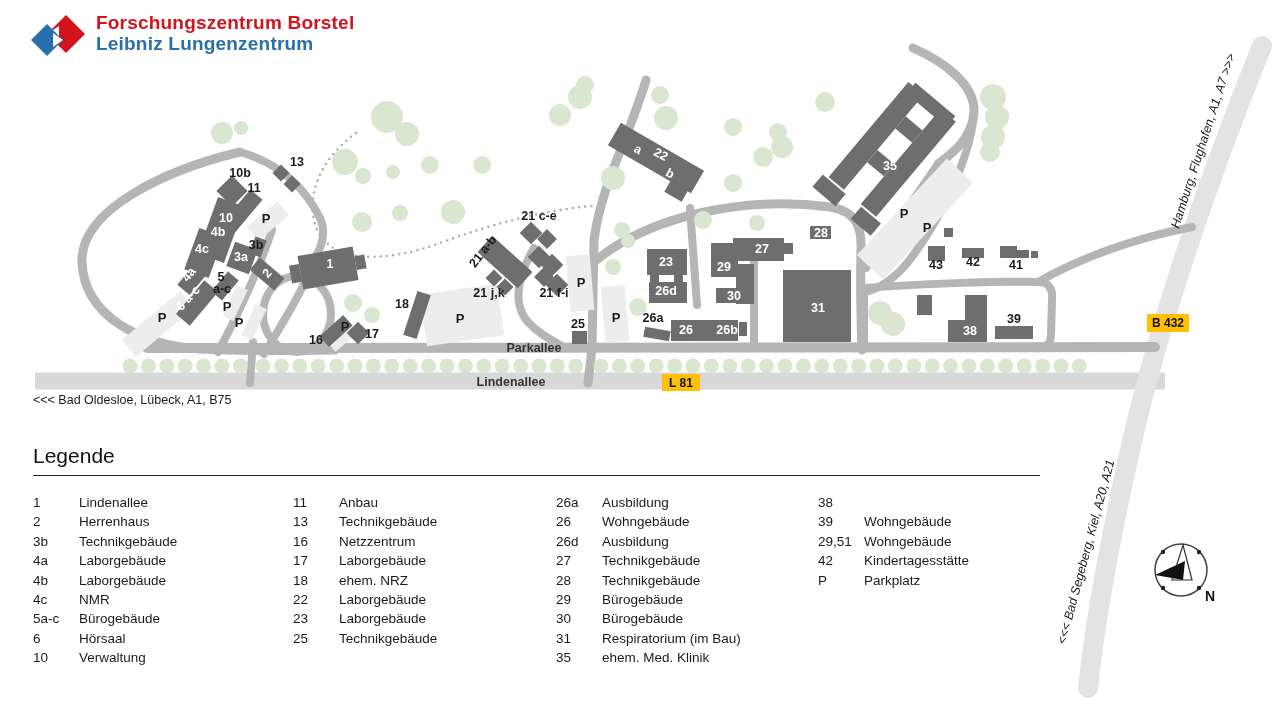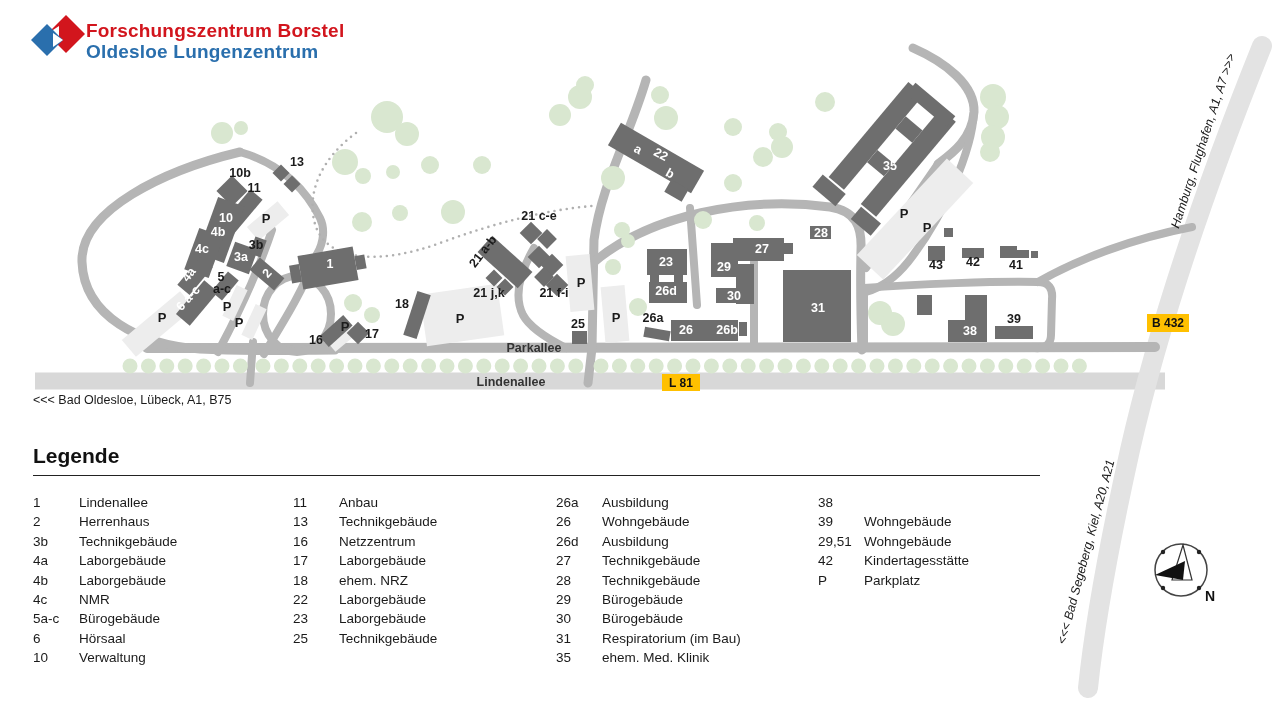--- a/index.html
+++ b/index.html
@@ -1,24 +1,24 @@
 <!DOCTYPE html>
 <html><head>
 <meta charset="utf-8">
 <style>
   html,body{margin:0;padding:0;width:1280px;height:720px;background:#fff;overflow:hidden;
     font-family:"Liberation Sans",sans-serif;position:relative}
   #map-svg{position:absolute;left:0;top:0}
   
-  .logo{position:absolute;left:30px;top:12px;display:flex;gap:0;align-items:flex-end;z-index:5}
+  .logo{position:absolute;left:30px;top:12px;display:flex;gap:10px;align-items:flex-start;z-index:5}
   .logo-line1{font-size:19px;font-weight:700;color:#d2151d;letter-spacing:.2px;line-height:21px}
   .logo-line2{font-size:19px;font-weight:700;color:#2a6fad;letter-spacing:.2px;line-height:21px}
   
   .legend{position:absolute;left:33px;top:444px;width:1007px;z-index:5}
-  .legend-title{font-size:21px;font-weight:700;color:#111;margin:0 0 7px 0}
+  .legend-title{font-size:21px;font-weight:400;color:#111;margin:0 0 7px 0}
   .legend-rule{border-top:1.5px solid #222;width:1007px;margin:0 0 17px 0}
   #legend-cols{display:grid;grid-template-columns:260px 263px 262px 222px}
   .lrow{display:flex;font-size:13.5px;line-height:19.4px;color:#1a1a1a}
   .lnum{width:46px;flex:0 0 46px}
   .lname{white-space:pre-line}
   
   .mlbl{font:700 12.5px "Liberation Sans",sans-serif;text-anchor:middle;fill:#1b1b1b}
   .mlbl.w{fill:#fff}
   .roadname{font:700 12.5px "Liberation Sans",sans-serif;text-anchor:middle;fill:#333}
   .dir{font:400 12.5px "Liberation Sans",sans-serif;fill:#1a1a1a}
@@ -330,21 +330,21 @@
 
 <div class="logo">
   <svg width="56" height="50" viewBox="0 0 56 50">
     <path d="M 36,3 L 55,22 L 36,41 L 17,22 Z" fill="#d2151d"></path>
     <polygon points="17,22 29,14 29,30" fill="#fff"></polygon>
     <path d="M 17,12 L 33,28 L 17,44 L 1,28 Z" fill="#2a6fad"></path>
     <polygon points="33,28 23,21 23,35" fill="#fff"></polygon>
   </svg>
   <div>
     <div class="logo-line1">Forschungszentrum Borstel</div>
-    <div class="logo-line2">Oldesloe Lungenzentrum</div>
+    <div class="logo-line2">Leibniz Lungenzentrum</div>
   </div>
 </div>
 
 <div class="legend">
   <h2 class="legend-title">Legende</h2>
   <div class="legend-rule"></div>
   <div id="legend-cols">
       <div class="lcol">
         <div class="lrow">
           <span class="lnum">1</span>

